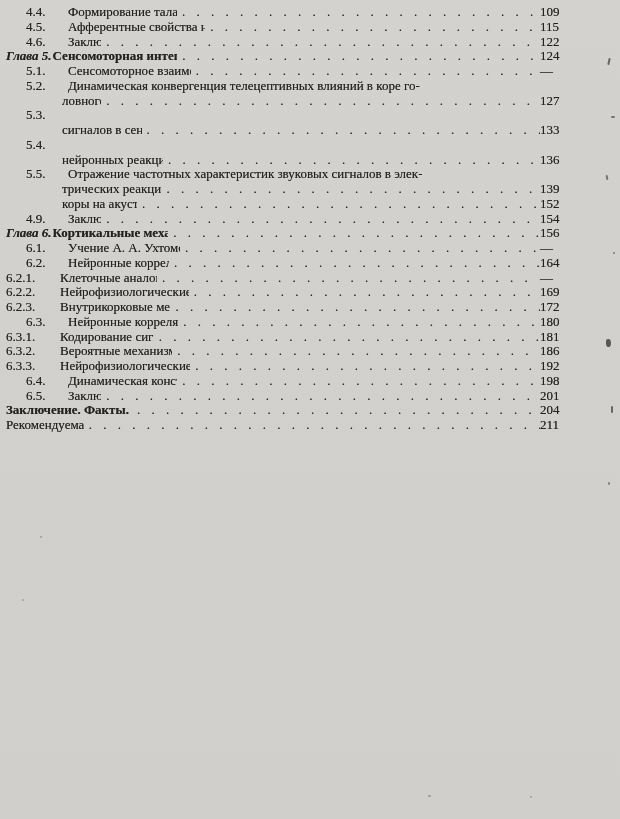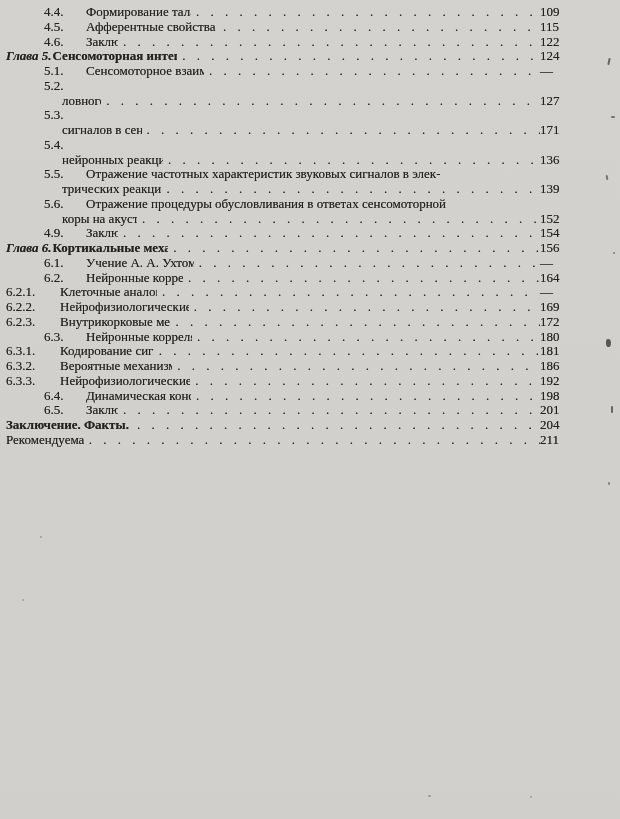--- a/index.html
+++ b/index.html
@@ -25,21 +25,21 @@
     width: 564px; 
   }
   .row {
     display: flex;
     align-items: baseline;
     height: 14.75px;
     white-space: nowrap;
     text-shadow: 0 0 0.3px rgba(20,20,20,0.55); 
   }
   .row .label { flex: 0 0 auto; }
-  .item > .label { margin-left: 38px; min-width: 42px; }
+  .item > .label { margin-left: 20px; min-width: 42px; }
   .sub  > .label { min-width: 54px; }
   .chapter > .label { font-style: italic; font-weight: bold; margin-right: 1px; }
   .chapter > .text, .back > .text { font-weight: bold; }
   .row.cont > .text { margin-left: 56px; }
   .text { flex: 0 1 auto; overflow: hidden; }
   .dots {
     flex: 1 1 auto;
     min-width: 6px;
     overflow: hidden;
     letter-spacing: 4px;
@@ -92,54 +92,51 @@
         <span class="pagenum">124</span>
       </div>
       <div class="row item">
         <span class="label">5.1.</span>
         <span class="text">Сенсомоторное взаимодействие в коре головного мозга</span>
         <span class="dots">. . . . . . . . . . . . . . . . . . . . . . . . . . . . . . . . . . . . . . . . . . . . . . . . . . . . . . . . . . . .</span>
         <span class="pagenum">—</span>
       </div>
       <div class="row item">
         <span class="label">5.2.</span>
+        <span class="text">Динамическая конвергенция телецептивных влияний в коре го-</span>
       </div>
       <div class="row item cont">
         <span class="text">ловного мозга</span>
         <span class="dots">. . . . . . . . . . . . . . . . . . . . . . . . . . . . . . . . . . . . . . . . . . . . . . . . . . . . . . . . . . . .</span>
         <span class="pagenum">127</span>
       </div>
       <div class="row item">
         <span class="label">5.3.</span>
       </div>
       <div class="row item cont">
         <span class="text">сигналов в сенсомоторной коре</span>
         <span class="dots">. . . . . . . . . . . . . . . . . . . . . . . . . . . . . . . . . . . . . . . . . . . . . . . . . . . . . . . . . . . .</span>
-        <span class="pagenum">171</span>
+        <span class="pagenum">133</span>
       </div>
       <div class="row item">
         <span class="label">5.4.</span>
       </div>
       <div class="row item cont">
         <span class="text">нейронных реакциях сенсомоторной коры</span>
         <span class="dots">. . . . . . . . . . . . . . . . . . . . . . . . . . . . . . . . . . . . . . . . . . . . . . . . . . . . . . . . . . . .</span>
         <span class="pagenum">136</span>
       </div>
       <div class="row item">
         <span class="label">5.5.</span>
         <span class="text">Отражение частотных характеристик звуковых сигналов в элек-</span>
       </div>
       <div class="row item cont">
         <span class="text">трических реакциях сенсомоторной коры</span>
         <span class="dots">. . . . . . . . . . . . . . . . . . . . . . . . . . . . . . . . . . . . . . . . . . . . . . . . . . . . . . . . . . . .</span>
         <span class="pagenum">139</span>
-      </div>
-      <div class="row item">
-        <span class="label">5.6.</span>
-        <span class="text">Отражение процедуры обусловливания в ответах сенсомоторной</span>
       </div>
       <div class="row item cont">
         <span class="text">коры на акустический сигнал</span>
         <span class="dots">. . . . . . . . . . . . . . . . . . . . . . . . . . . . . . . . . . . . . . . . . . . . . . . . . . . . . . . . . . . .</span>
         <span class="pagenum">152</span>
       </div>
       <div class="row item">
         <span class="label">4.9.</span>
         <span class="text">Заключение</span>
         <span class="dots">. . . . . . . . . . . . . . . . . . . . . . . . . . . . . . . . . . . . . . . . . . . . . . . . . . . . . . . . . . . .</span>

